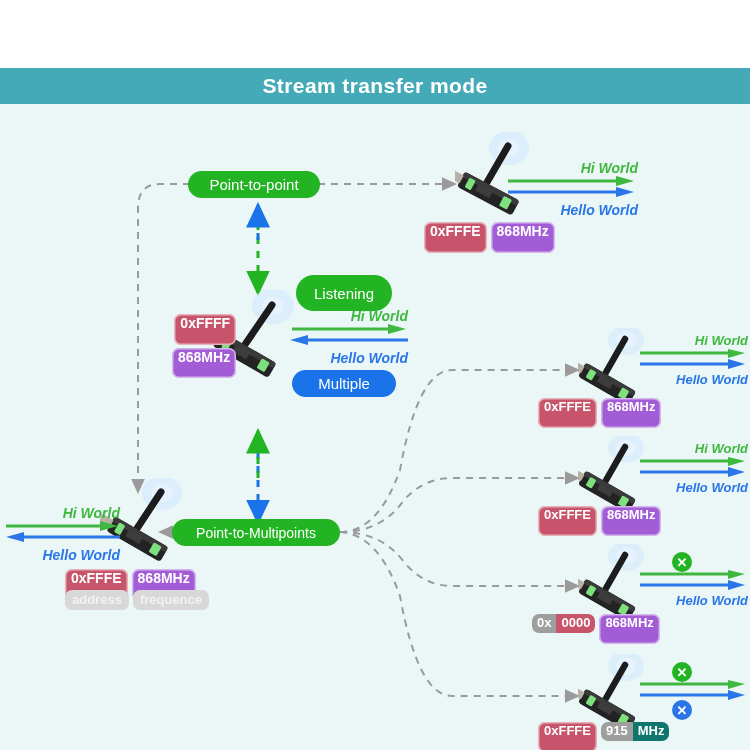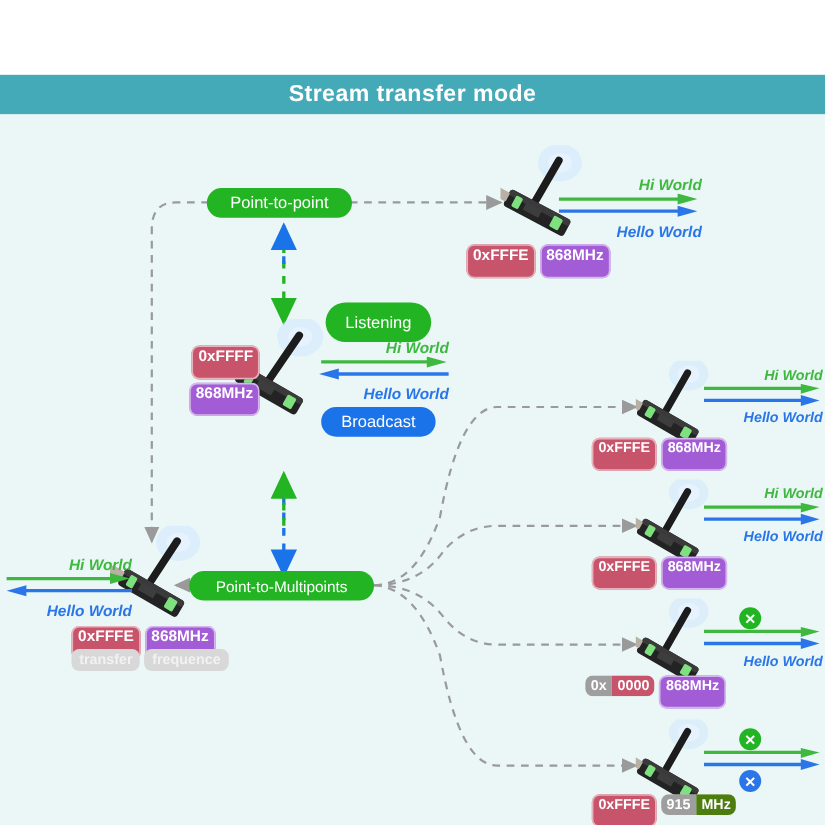--- a/index.html
+++ b/index.html
@@ -135,21 +135,21 @@
 
   <div class="pill green" style="left:188px;top:171px;width:132px;height:27px;font-size:15px;">
     <span>Point-to-point</span>
   </div>
 
   <div class="pill green" style="left:296px;top:275px;width:96px;height:36px;font-size:15px;">
     <span>Listening</span>
   </div>
 
   <div class="pill blue" style="left:292px;top:370px;width:104px;height:27px;font-size:15px;">
-    <span>Broadcast</span>
+    <span>Multiple</span>
   </div>
 
   <div class="pill green" style="left:172px;top:519px;width:168px;height:27px;font-size:14px;">
     <span>Point-to-Multipoints</span>
   </div>
 
   <div class="device" style="left:455px;top:132px;">
     <svg width="86" height="92" viewBox="0 0 86 92">
       <ellipse cx="54" cy="16" rx="20" ry="17" fill="#cfe6ff" opacity=".55"></ellipse>
       <ellipse cx="54" cy="16" rx="11" ry="9" fill="#e8f3ff" opacity=".8"></ellipse>
@@ -299,21 +299,21 @@
       <line x1="16" y1="16" x2="116" y2="16" stroke="#2a76e8" stroke-width="3"></line>
       <path d="M20,11 L2,16 L20,21 Z" fill="#2a76e8"></path>
     </svg>
     <div class="lbl hello c" style="font-size:14px;">Hello World</div>
   </div>
   <div class="badge-row" style="left:65px;top:569px;font-size:14px;">
     <span class="badge addr">0xFFFE</span>
     <span class="badge freq">868MHz</span>
   </div>
   <div class="sub-caps" style="left:65px;top:590px;font-size:13px;">
-    <span class="cap">transfer</span>
+    <span class="cap">address</span>
     <span class="cap">frequence</span>
   </div>
 
   <div class="msg" style="left:640px;top:334px;width:108px;">
     <div class="lbl hi c" style="font-size:13px;">Hi World</div>
     <svg width="108" height="24" viewBox="0 0 108 24">
       <line x1="0" y1="4" x2="92" y2="4" stroke="#3fb83f" stroke-width="3"></line>
       <path d="M88,0 L105,4 L88,9 Z" fill="#3fb83f"></path>
       <line x1="0" y1="15" x2="92" y2="15" stroke="#2a76e8" stroke-width="3"></line>
       <path d="M88,10 L105,15 L88,20 Z" fill="#2a76e8"></path>
@@ -374,17 +374,17 @@
   <div class="xmark green" style="left:672px;top:662px;width:20px;height:20px;font-size:13px;">
     <span>✕</span>
   </div>
   <div class="xmark blue" style="left:672px;top:700px;width:20px;height:20px;font-size:13px;">
     <span>✕</span>
   </div>
   <div class="badge-row" style="left:538px;top:722px;font-size:13px;">
     <span class="badge addr">0xFFFE</span>
     <span class="badge split">
       <span style="background:#9e9e9e;">915</span>
-      <span style="background:#4d7c0f;">MHz</span>
+      <span style="background:#0f766e;">MHz</span>
     </span>
   </div>
 
 </div>
 
 </body></html>

